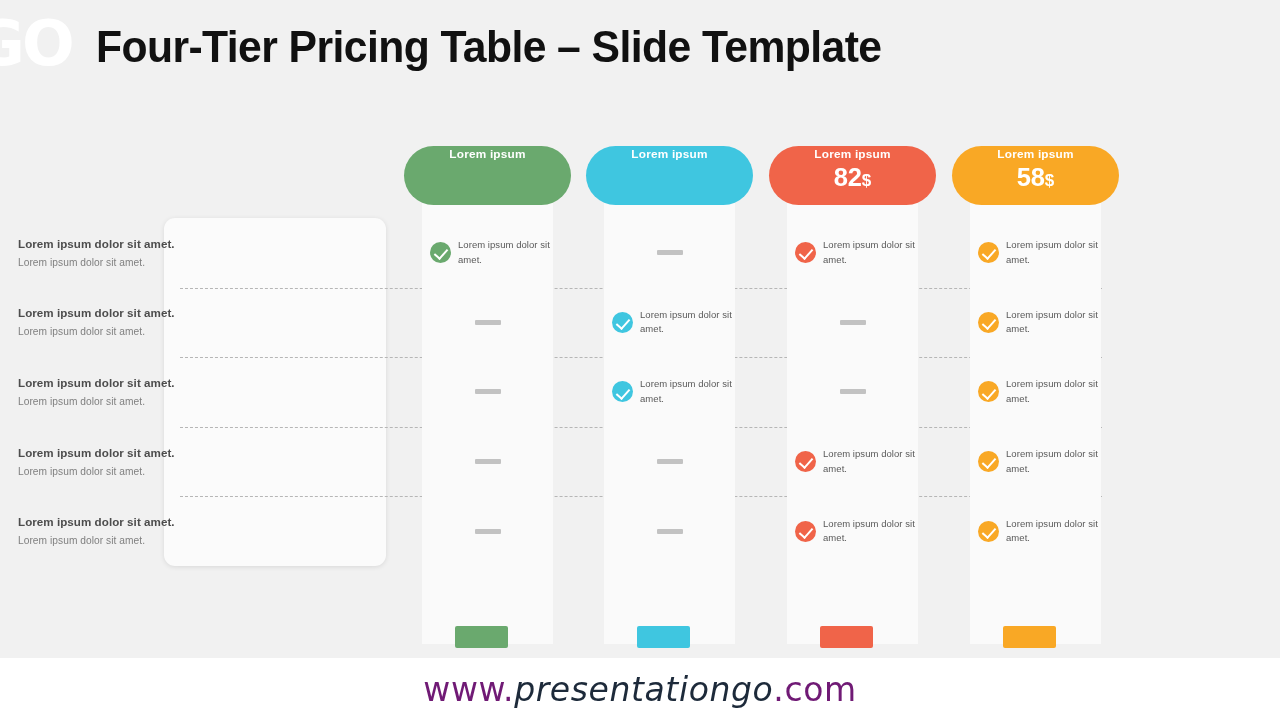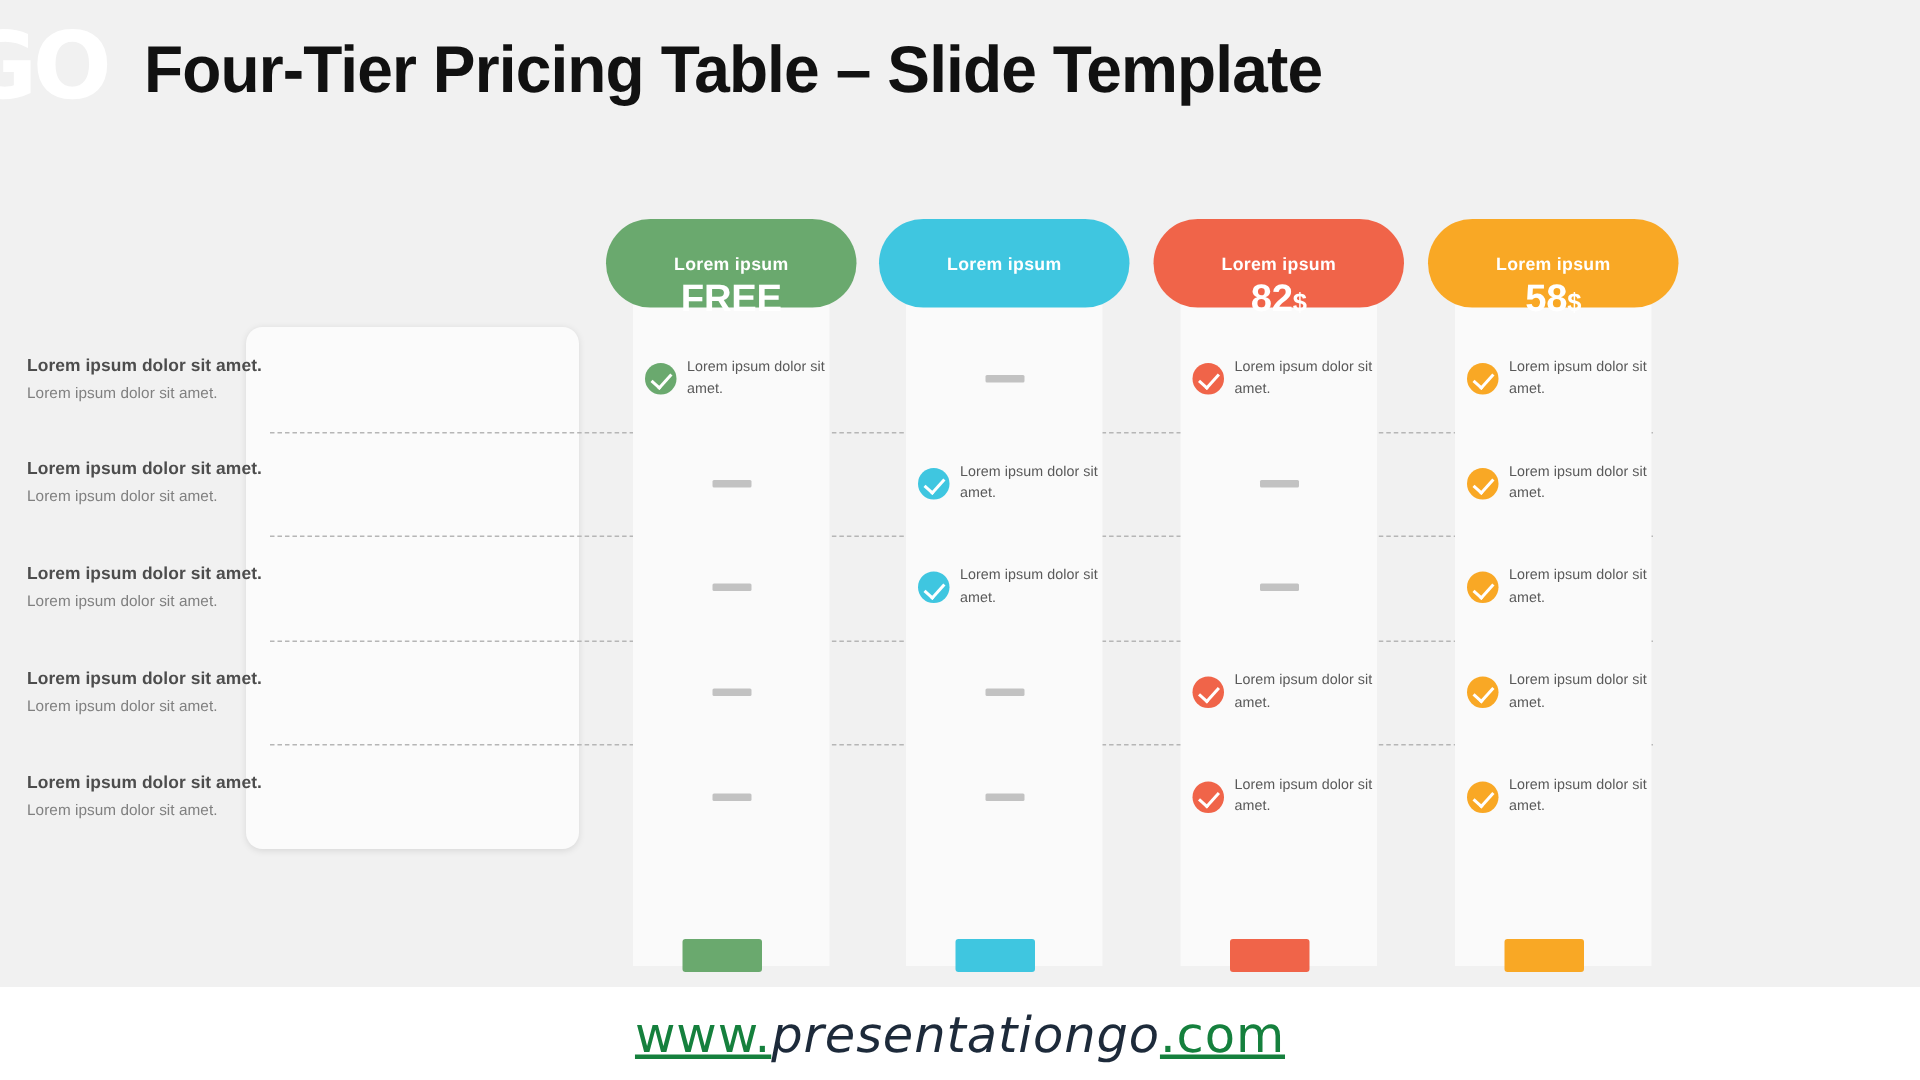--- a/index.html
+++ b/index.html
@@ -113,21 +113,21 @@
   }
 
   .col-head {
     position: relative;
     width: 167px;
     margin-left: -18px;
     height: 59px;
     border-radius: 29.5px;
     color: #ffffff;
     text-align: center;
-    padding-top: 22px;
+    padding-top: 0;
     z-index: 3;
   }
 
   .head-label {
     font-size: 11.8px;
     font-weight: bold;
     line-height: 16px;
     letter-spacing: 0.2px;
   }
 
@@ -224,21 +224,21 @@
     justify-content: center;
   }
 
   #footer-url {
     font-family: "DejaVu Sans", sans-serif;
     font-size: 33px;
     letter-spacing: 0.6px;
     white-space: nowrap;
   }
 
-  #footer-url .dim  { color: #15803d; text-decoration: underline; }
+  #footer-url .dim  { color: #701a75; }
   #footer-url .main { color: #1d2a3a; font-style: italic; }
 </style>
 </head>
 <body>
 
 <div id="slide">
 
   <div id="logo">GO</div>
 
   <div id="title">Four-Tier Pricing Table – Slide Template</div>
@@ -291,21 +291,20 @@
           <div class="cell empty" style="top: 226.8px;">
             <span class="dash"></span>
           </div>
           <div class="cell empty" style="top: 296.4px;">
             <span class="dash"></span>
           </div>
           <div class="cta-stub" style="background: rgb(106, 169, 110);"></div>
         </div>
         <div class="col-head" style="background: rgb(106, 169, 110);">
           <div class="head-label">Lorem ipsum</div>
-          <div class="head-price"><span>FREE</span></div>
         </div>
       </div>
       <div class="col" style="left: 604px;">
         <div class="col-body">
           <div class="cell empty" style="top: 18px;">
             <span class="dash"></span>
           </div>
           <div class="cell filled" style="top: 87.6px;">
             <span class="check" style="background: rgb(63, 198, 224);"></span>
             <span class="cell-text">Lorem ipsum dolor sit amet.</span>

